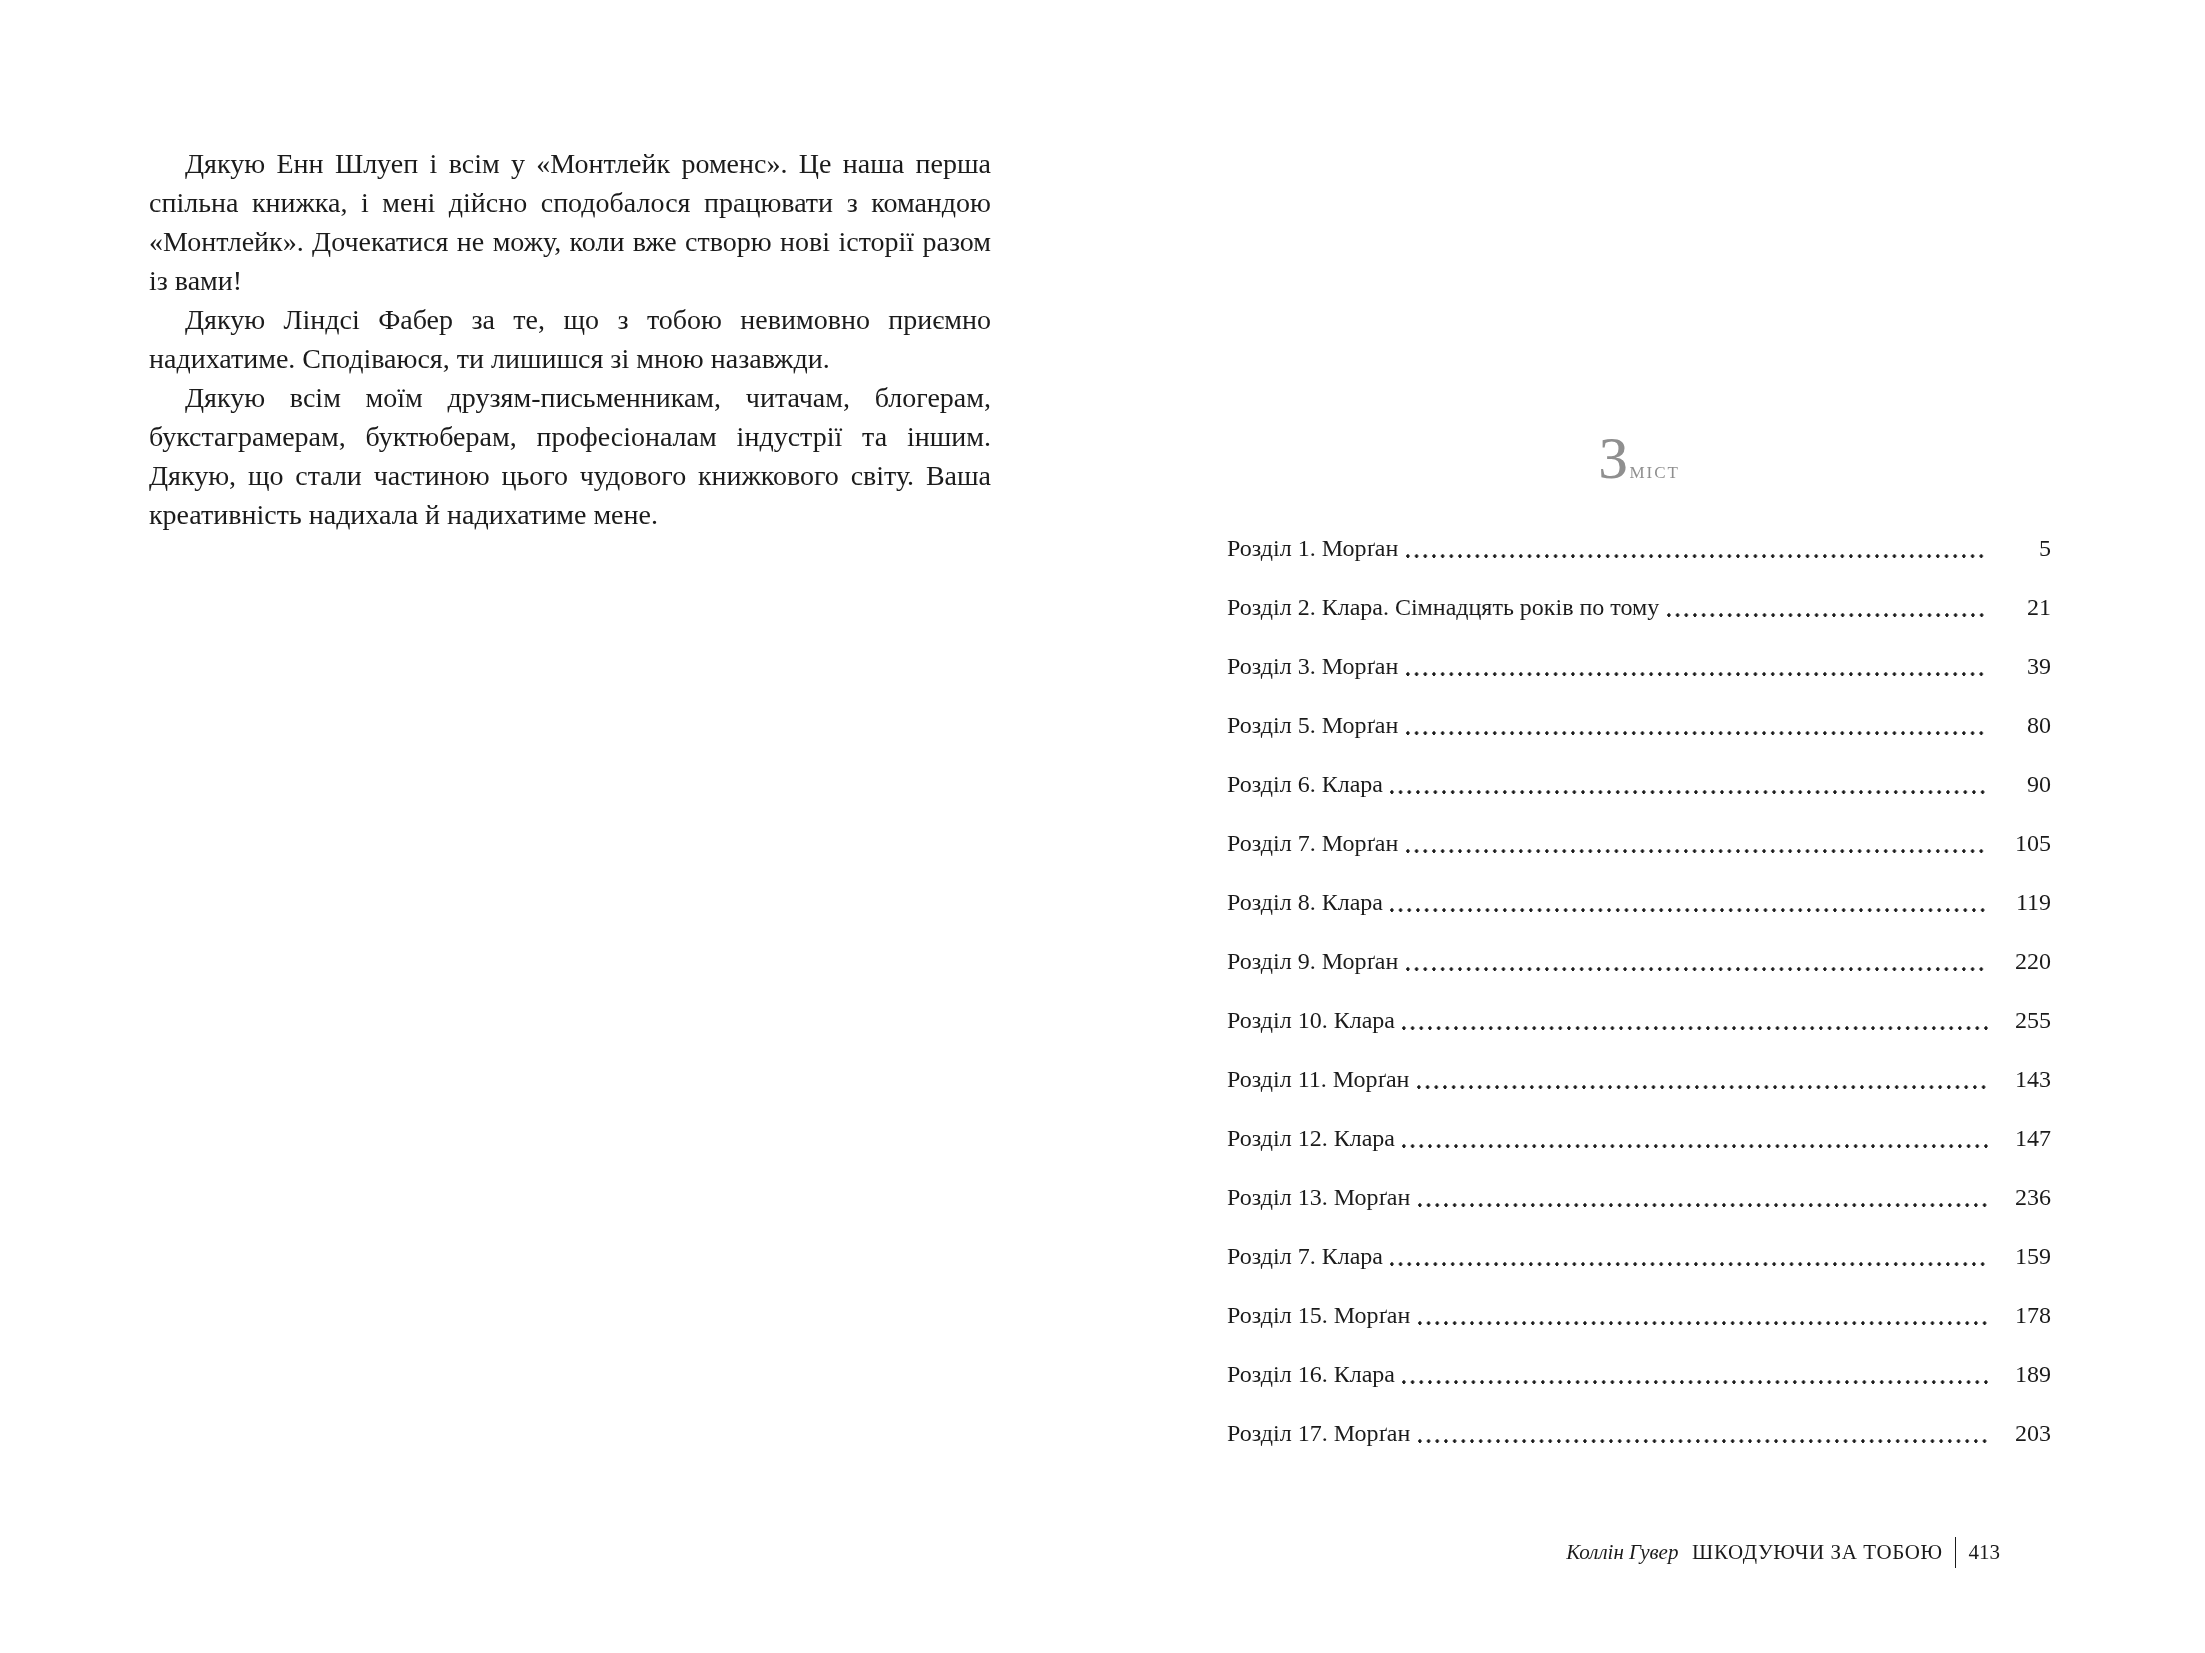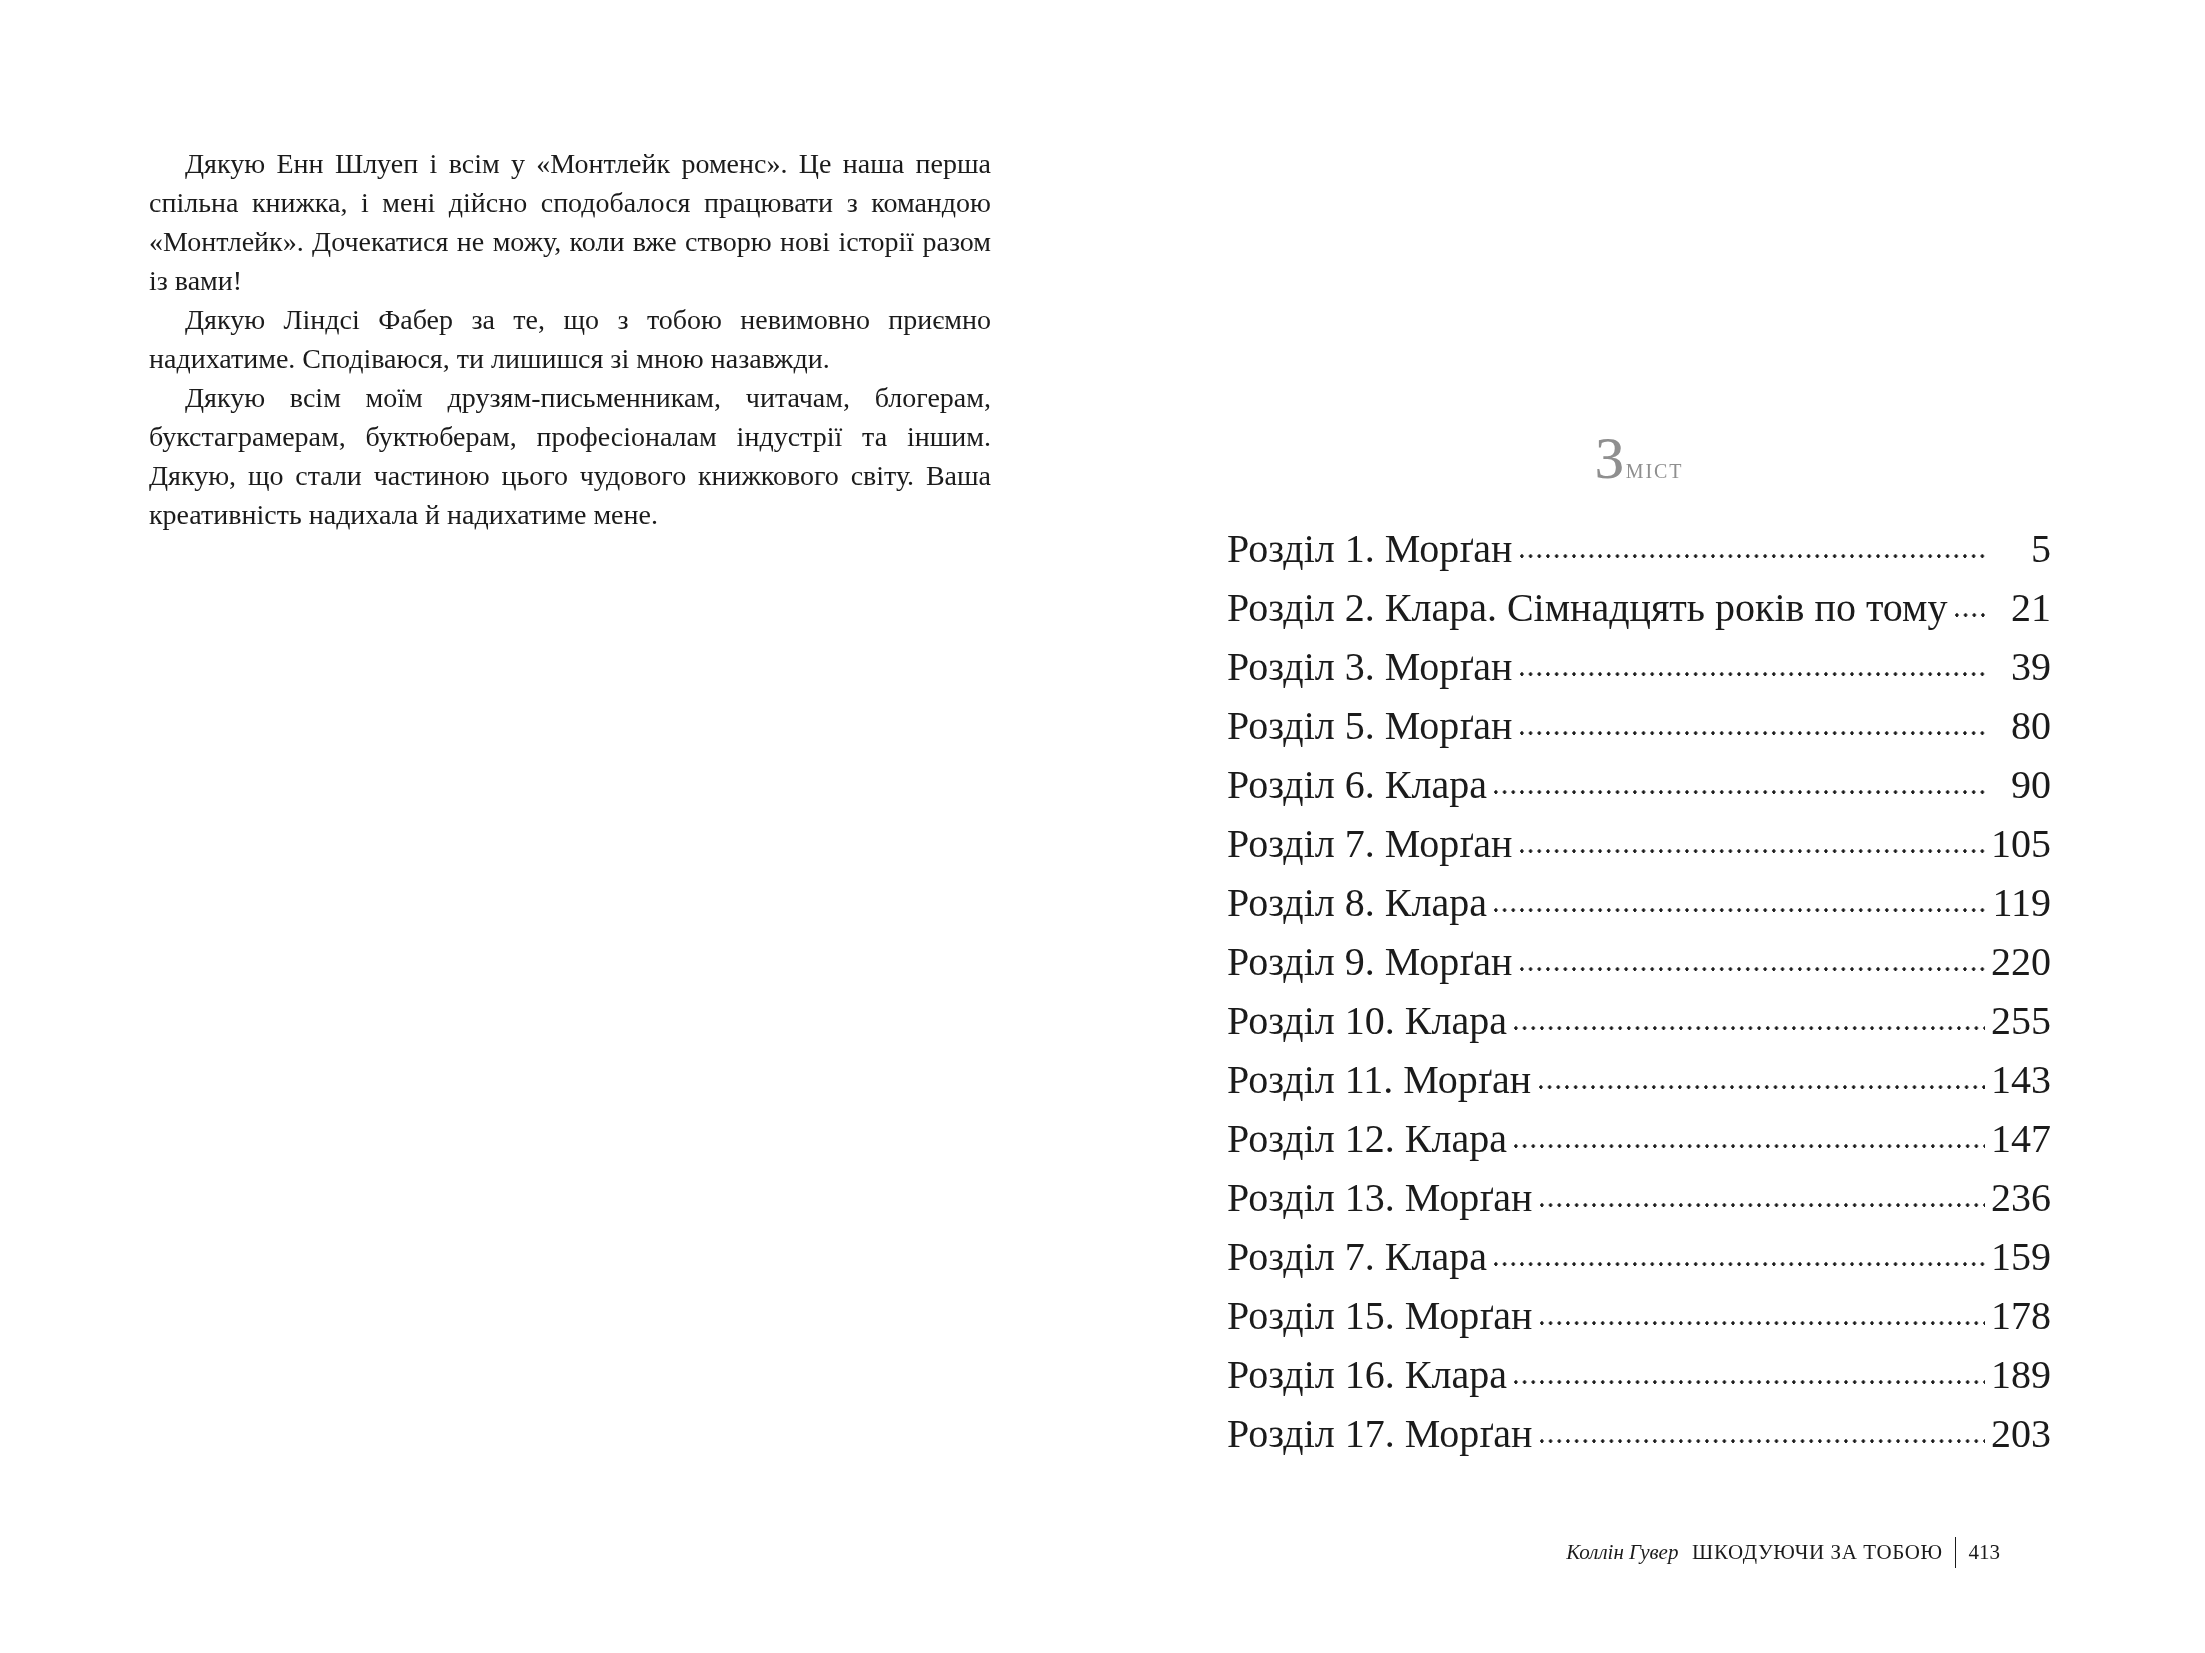--- a/index.html
+++ b/index.html
@@ -47,29 +47,29 @@
     font-weight: normal;
     color: #8f8f8f;
     letter-spacing: 1.2px;
   }
   .toc-heading .initial {
     font-size: 60px;
     line-height: 60px;
     vertical-align: baseline;
   }
   .toc-heading .rest {
-    font-size: 28px;
+    font-size: 24px;
     font-variant: small-caps;
     letter-spacing: 1.9px;
   }
   .toc { }
   .toc-row {
     display: flex;
     align-items: baseline;
-    font-size: 40px;
+    font-size: 24px;
     line-height: 29px;
     margin-bottom: 30px;
   }
   .toc-label {
     white-space: nowrap;
   }
   .leader {
     flex: 1 1 auto;
     align-self: flex-end;
     height: 3.7px;

